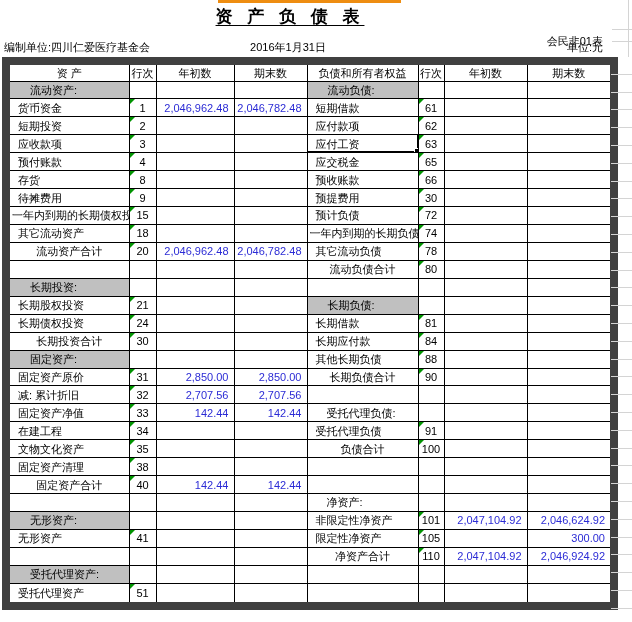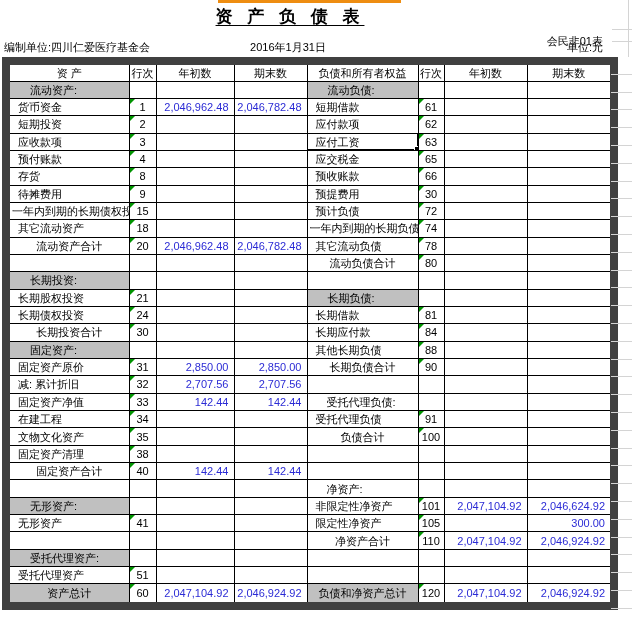--- a/index.html
+++ b/index.html
@@ -378,29 +378,19 @@
       <tr>
         <td class="lbl item">受托代理资产</td>
         <td class="line tri">51</td>
         <td class="val"></td>
         <td class="val"></td>
         <td class="lbl empty"></td>
         <td class="line"></td>
         <td class="val"></td>
         <td class="val"></td>
       </tr>
-      <tr>
-        <td class="lbl grand">资产总计</td>
-        <td class="line tri">60</td>
-        <td class="val">2,047,104.92</td>
-        <td class="val">2,046,924.92</td>
-        <td class="lbl grand">负债和净资产总计</td>
-        <td class="line tri">120</td>
-        <td class="val">2,047,104.92</td>
-        <td class="val">2,046,924.92</td>
-      </tr>
     </tbody>
 </table>
 
 <div class="gutter"></div>
 <div class="vline-top"></div>
 <div class="hline1"></div>
 <div class="hline2"></div>
 
 </body></html>

